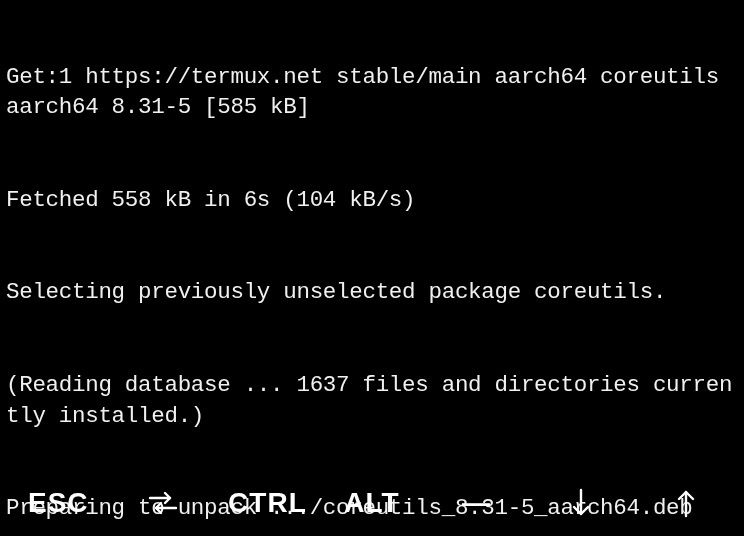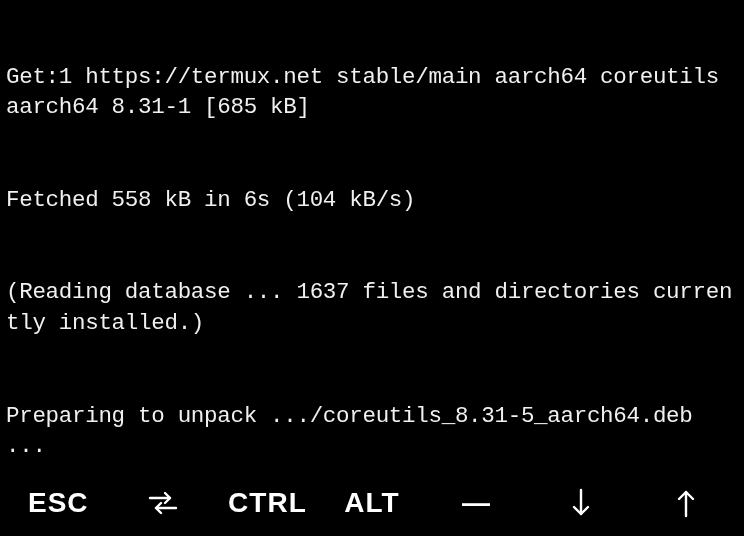--- a/index.html
+++ b/index.html
@@ -42,22 +42,23 @@
       justify-content: center;
       flex: 1;
       margin-top: 20px;
     }
     svg { display: block; }
   </style>
 </head>
 <body>
 
 <div class="terminal">
-  <span class="line">Get:1 https://termux.net stable/main aarch64 coreutils aarch64 8.31-1 [685 kB]</span>
+  <span class="line">Get:1 https://termux.net stable/main aarch64 coreutils aarch64 8.31-5 [585 kB]</span>
   <span class="line">Fetched 558 kB in 6s (104 kB/s)</span>
+  <span class="line">Selecting previously unselected package coreutils.</span>
   <span class="line">(Reading database ... 1637 files and directories currently installed.)</span>
   <span class="line">Preparing to unpack .../coreutils_8.31-5_aarch64.deb ...</span>
   
   
   
   
   
 </div>
 
 <div class="toolbar">

